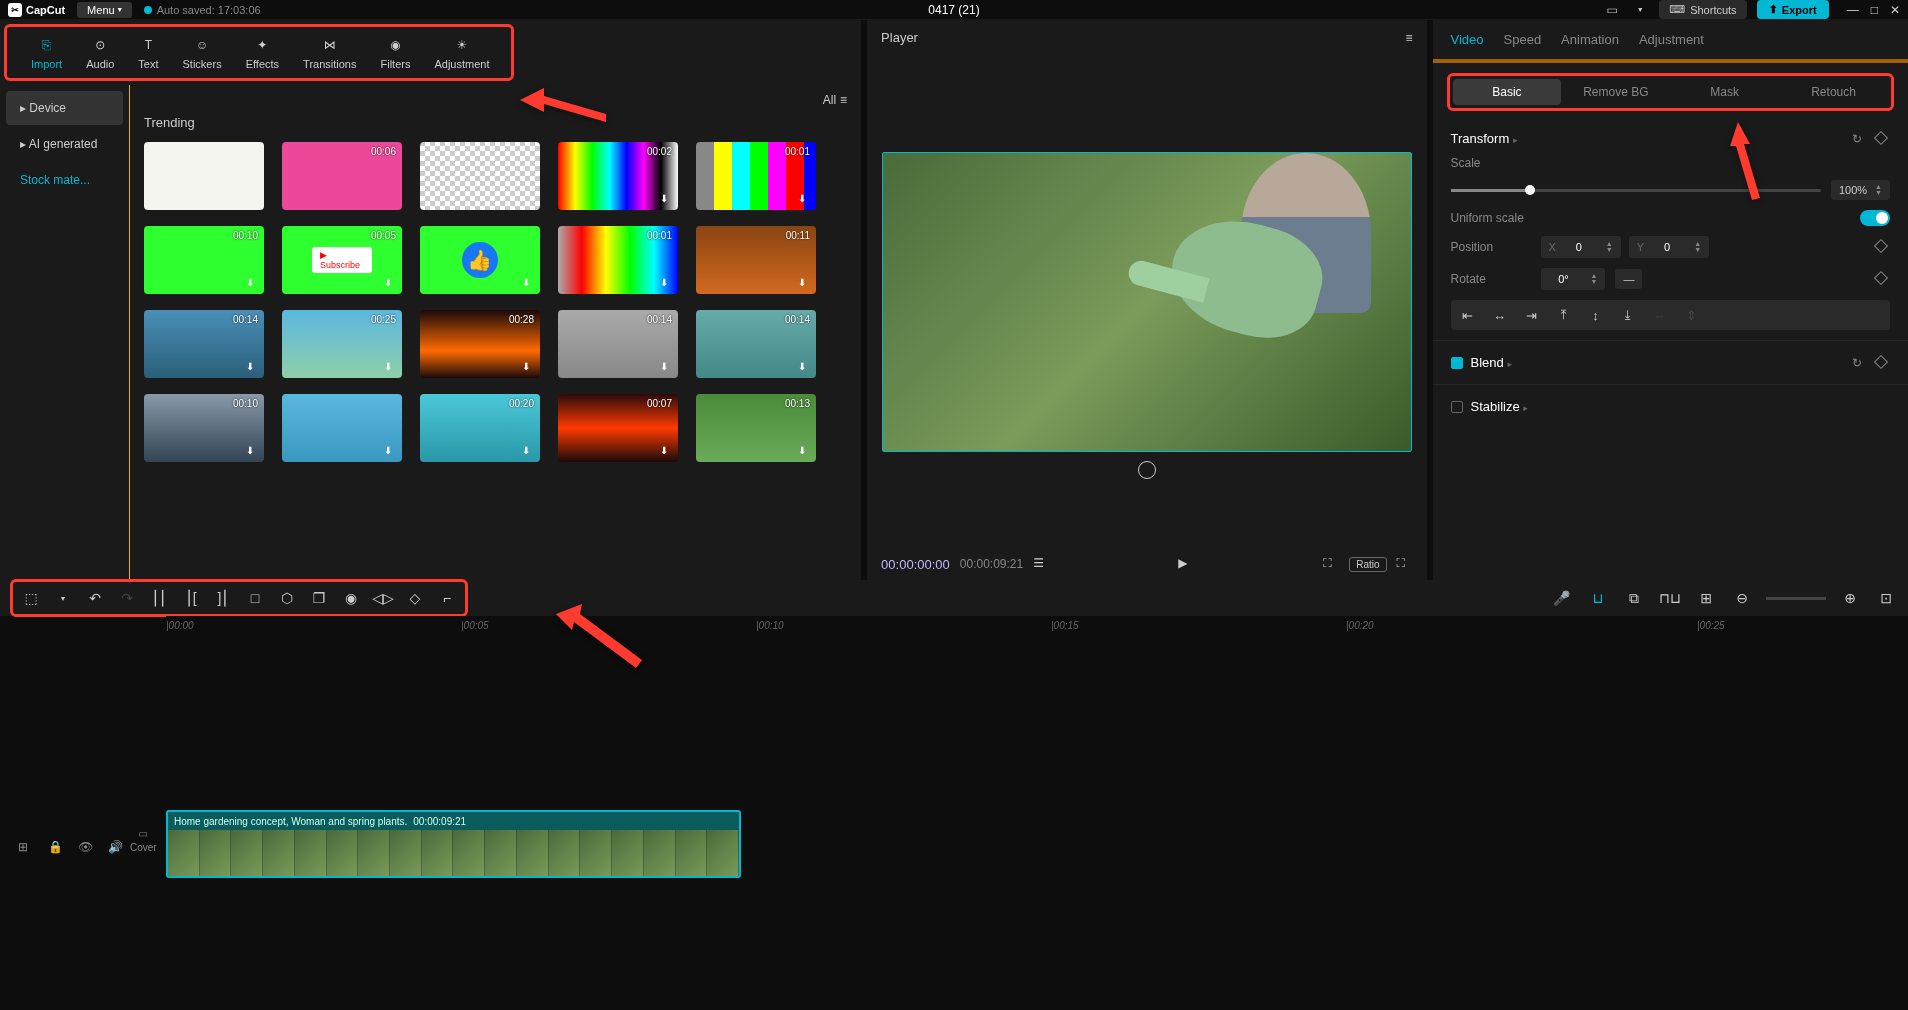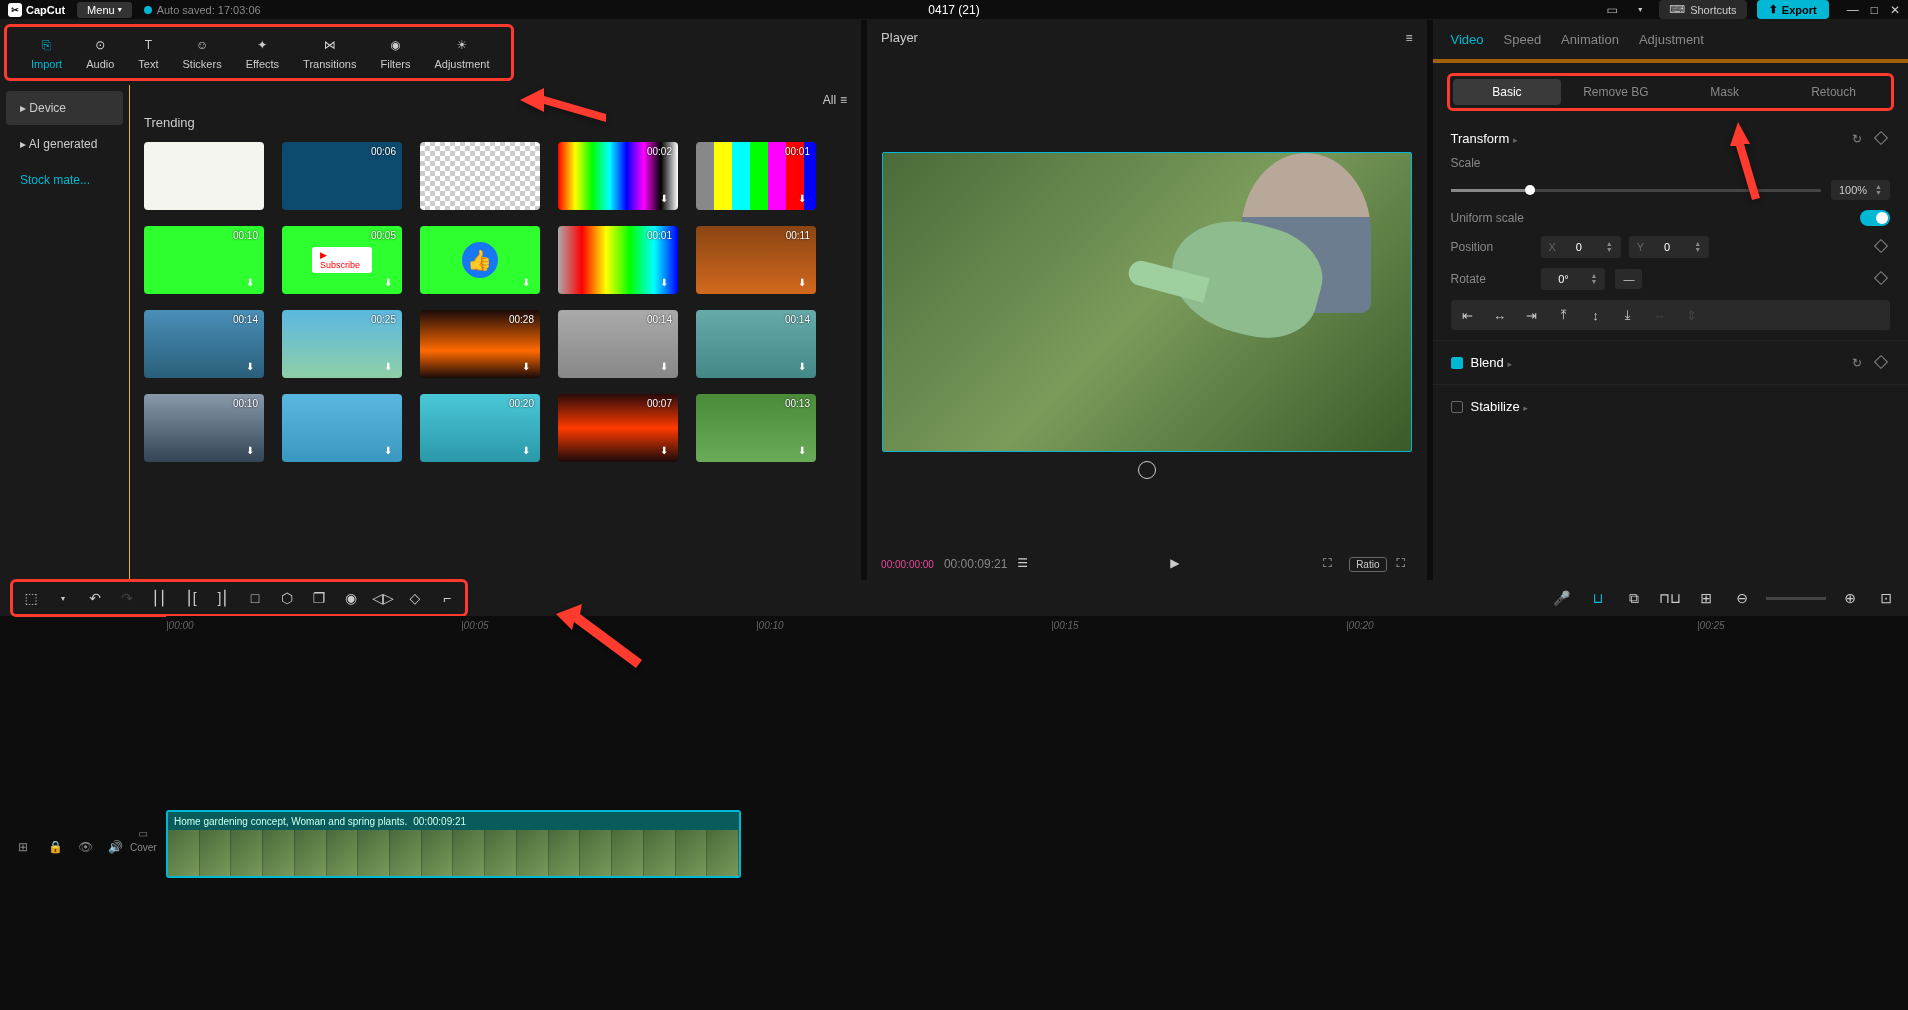--- a/index.html
+++ b/index.html
@@ -52,21 +52,21 @@
 .player-title { font-size: 13px; color: #ccc; }
 .player-menu { cursor: pointer; }
 .player-viewport { flex: 1; display: flex; align-items: center; justify-content: center; padding: 10px; }
 .player-video { width: 530px; height: 300px; background: linear-gradient(135deg, #4a6b3a 0%, #7a9b5a 50%, #3a5b2a 100%); border: 1px solid #00b8d4; position: relative; border-radius: 2px; }
 .watering-can { position: absolute; right: 90px; top: 70px; width: 150px; height: 110px; background: #8fbc8f; border-radius: 50% 40% 40% 50%; transform: rotate(15deg); }
 .watering-spout { position: absolute; left: -40px; bottom: 20px; width: 80px; height: 25px; background: #9fcf9f; border-radius: 30px 0 0 30px; }
 .person { position: absolute; right: 40px; top: 0; width: 130px; height: 160px; background: linear-gradient(#b8a89a 40%, #6b7d8f 40%); border-radius: 50% 50% 10px 10px; }
 .player-effect-icon { position: absolute; bottom: -28px; left: 50%; transform: translateX(-50%); width: 18px; height: 18px; border: 1.5px solid #ccc; border-radius: 50%; }
 
 .player-controls { padding: 8px 14px; display: flex; align-items: center; gap: 10px; }
-.time-current { color: #ec4899; font-size: 10px; }
+.time-current { color: #c4b5fd; font-size: 13px; }
 .time-total { color: #888; font-size: 12px; }
 .play-btn { width: 16px; height: 16px; margin: 0 auto; cursor: pointer; }
 .pc-spacer { flex: 1; }
 .pc-icon { width: 16px; height: 16px; cursor: pointer; }
 .ratio-btn { border: 1px solid #666; padding: 1px 6px; border-radius: 3px; font-size: 10px; }
 
 
 .right-panel { width: 476px; background: #1a1a1a; margin-left: 6px; padding: 0; }
 .rp-tabs { display: flex; gap: 20px; padding: 12px 18px 8px; border-bottom: 4px solid #a16207; }
 .rp-tab { font-size: 13px; color: #888; cursor: pointer; padding-bottom: 4px; }
@@ -218,21 +218,21 @@
       <div class="media-content">
         <div class="mc-header">
           <div class="all-filter">
             <span>All</span>
             <span>≡</span>
           </div>
         </div>
         <div class="section-title">Trending</div>
         <div class="thumb-grid" id="thumb-grid">
             <div class="thumb" style="background: rgb(245, 245, 240);"></div>
-            <div class="thumb" style="background: #0c4a6e;">
+            <div class="thumb" style="background: #ec4899;">
               <span class="thumb-dur">00:06</span>
             </div>
             <div class="thumb" style="background: repeating-conic-gradient(rgb(204, 204, 204) 0deg, rgb(204, 204, 204) 25%, rgb(255, 255, 255) 0deg, rgb(255, 255, 255) 50%) 50% center / 10px 10px;"></div>
             <div class="thumb" style="background: linear-gradient(90deg, rgb(255, 0, 0), rgb(255, 255, 0), rgb(0, 255, 0), rgb(0, 255, 255), rgb(0, 0, 255), rgb(255, 0, 255), rgb(0, 0, 0), rgb(255, 255, 255));">
               <span class="thumb-dur">00:02</span>
               <span class="thumb-dl">⬇</span>
             </div>
             <div class="thumb" style="background: linear-gradient(90deg, rgb(136, 136, 136) 0px, rgb(136, 136, 136) 15%, rgb(255, 255, 0) 0px, rgb(255, 255, 0) 30%, rgb(0, 255, 255) 0px, rgb(0, 255, 255) 45%, rgb(0, 255, 0) 0px, rgb(0, 255, 0) 60%, rgb(255, 0, 255) 0px, rgb(255, 0, 255) 75%, rgb(255, 0, 0) 0px, rgb(255, 0, 0) 90%, rgb(0, 0, 255) 0px);">
               <span class="thumb-dur">00:01</span>
               <span class="thumb-dl">⬇</span>

